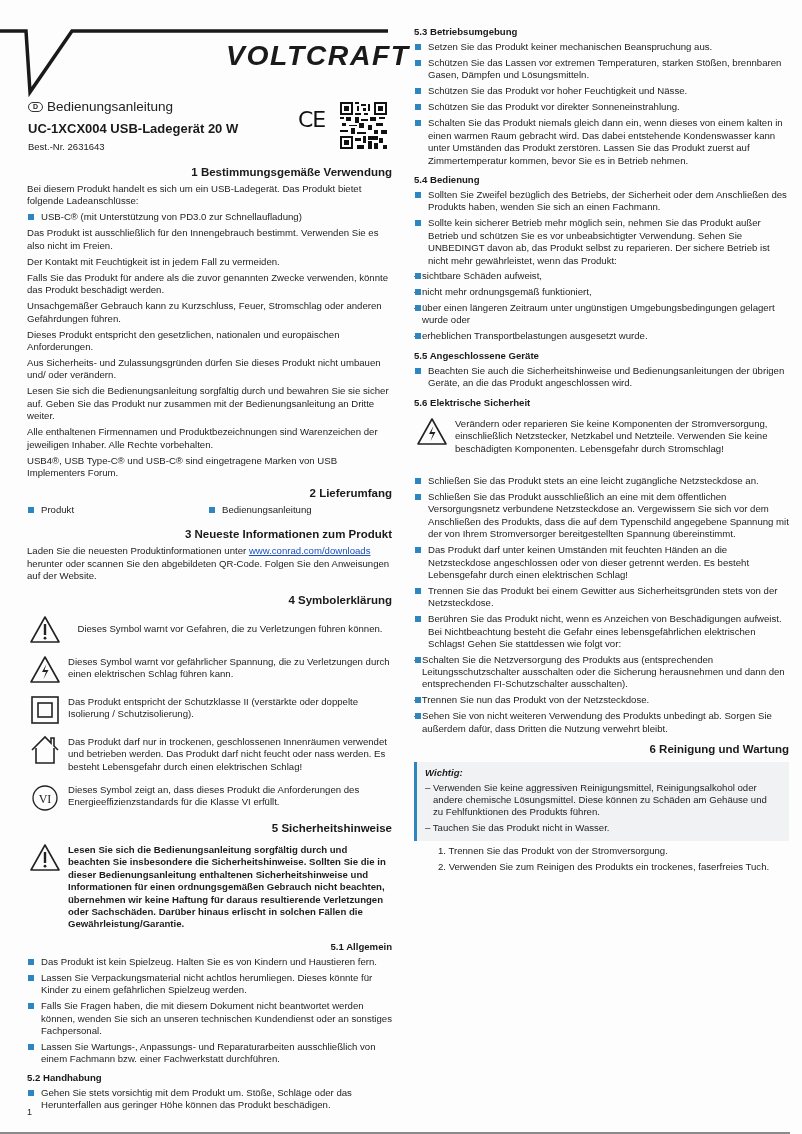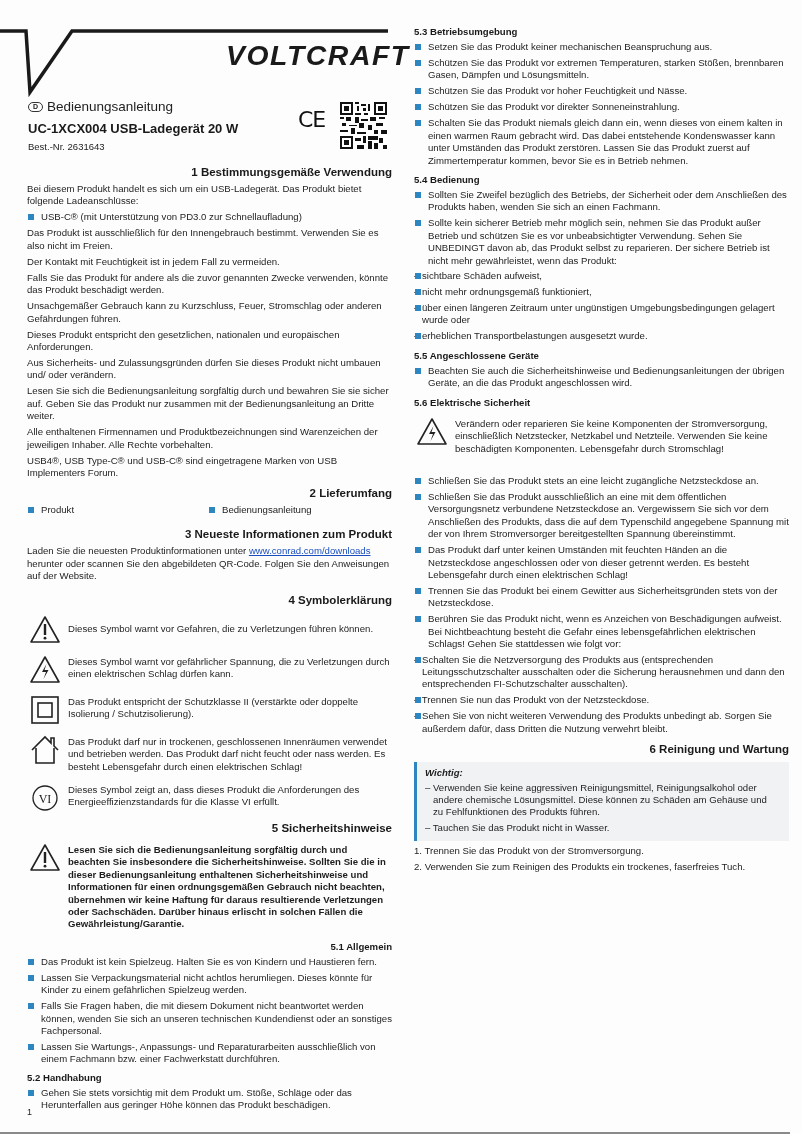--- a/index.html
+++ b/index.html
@@ -38,21 +38,21 @@
   a.link { color: #1b4fbf; text-decoration: underline; }
 
   .sym-row { display: flex; align-items: flex-start; margin-bottom: 10px; min-height: 30px; }
   .sym-icon { width: 36px; height: 30px; flex: 0 0 36px; margin-right: 5px; display: flex; align-items: center; justify-content: center; }
   .sym-text { flex: 1; padding-top: 1px; }
   .warn-block { display: flex; align-items: flex-start; margin-bottom: 10px; }
   .warn-block .sym-text { font-weight: bold; }
 
   .note-box { background: #f1f2f4; border-left: 3px solid #2e86c1; padding: 5px 12px 3px 8px; margin: 6px 0 4px 0; }
   .note-box h4 { font-size: 9.6px; font-weight: bold; margin-bottom: 2px; font-style: italic; }
-  ol.steps { list-style: none; }
+  ol.steps { list-style: none; margin-left: 24px; }
   ol.steps li { margin-bottom: 3.6px; }
 
   .page-num { position: absolute; left: 27px; top: 1106px; font-size: 9px; }
   .bottom-rule { position: absolute; left: 0; top: 1132px; width: 790px; height: 2px; background: #8a8a8a; }
 </style>
 </head>
 <body>
 
 <div class="page">
 
@@ -153,31 +153,31 @@
       <h2 style="margin-bottom:8px;">4 Symbolerklärung</h2>
 
       <div class="sym-row">
         <span class="sym-icon">
           <svg width="32" height="29" viewBox="0 0 32 29">
               <path d="M16 2 L30 27 L2 27 Z" fill="none" stroke="#222" stroke-width="1.6" stroke-linejoin="round"></path>
               <rect x="14.8" y="9" width="2.4" height="11" fill="#222"></rect>
               <circle cx="16" cy="23.2" r="1.4" fill="#222"></circle>
             </svg>
         </span>
-        <span class="sym-text" style="padding-top:8px;">Dieses Symbol warnt vor Gefahren, die zu Verletzungen führen können.</span>
+        <span class="sym-text" style="padding-top:8px;text-align:center;">Dieses Symbol warnt vor Gefahren, die zu Verletzungen führen können.</span>
       </div>
 
       <div class="sym-row">
         <span class="sym-icon">
           <svg width="32" height="29" viewBox="0 0 32 29">
               <path d="M16 2 L30 27 L2 27 Z" fill="none" stroke="#222" stroke-width="1.6" stroke-linejoin="round"></path>
               <path d="M17.5 9 L13 17 L17 17 L14.5 24 L19.5 15 L15.5 15 Z" fill="#222"></path>
             </svg>
         </span>
-        <span class="sym-text">Dieses Symbol warnt vor gefährlicher Spannung, die zu Verletzungen durch einen elektrischen Schlag dürfen kann.</span>
+        <span class="sym-text">Dieses Symbol warnt vor gefährlicher Spannung, die zu Verletzungen durch einen elektrischen Schlag führen kann.</span>
       </div>
 
       <div class="sym-row">
         <span class="sym-icon">
           <svg width="30" height="30" viewBox="0 0 30 30">
               <rect x="2" y="2" width="26" height="26" fill="none" stroke="#222" stroke-width="1.6"></rect>
               <rect x="8" y="8" width="14" height="14" fill="none" stroke="#222" stroke-width="1.6"></rect>
             </svg>
         </span>
         <span class="sym-text">Das Produkt entspricht der Schutzklasse II (verstärkte oder doppelte Isolierung / Schutzisolierung).</span>
@@ -230,21 +230,21 @@
         <li>Gehen Sie stets vorsichtig mit dem Produkt um. Stöße, Schläge oder das Herunterfallen aus geringer Höhe können das Produkt beschädigen.</li>
       </ul>
     </div>
   </div>
 
   <div class="col col-right">
     <div class="sec">
       <h3>5.3 Betriebsumgebung</h3>
       <ul class="bullets">
         <li>Setzen Sie das Produkt keiner mechanischen Beanspruchung aus.</li>
-        <li>Schützen Sie das Produkt vor extremen Temperaturen, starken Stößen, brennbaren Gasen, Dämpfen und Lösungsmitteln.</li>
+        <li>Schützen Sie das Lassen vor extremen Temperaturen, starken Stößen, brennbaren Gasen, Dämpfen und Lösungsmitteln.</li>
         <li>Schützen Sie das Produkt vor hoher Feuchtigkeit und Nässe.</li>
         <li>Schützen Sie das Produkt vor direkter Sonneneinstrahlung.</li>
         <li>Schalten Sie das Produkt niemals gleich dann ein, wenn dieses von einem kalten in einen warmen Raum gebracht wird. Das dabei entstehende Kondenswasser kann unter Umständen das Produkt zerstören. Lassen Sie das Produkt zuerst auf Zimmertemperatur kommen, bevor Sie es in Betrieb nehmen.</li>
       </ul>
     </div>
 
     <div class="sec">
       <h3>5.4 Bedienung</h3>
       <ul class="bullets">
         <li>Sollten Sie Zweifel bezüglich des Betriebs, der Sicherheit oder dem Anschließen des Produkts haben, wenden Sie sich an einen Fachmann.</li>

